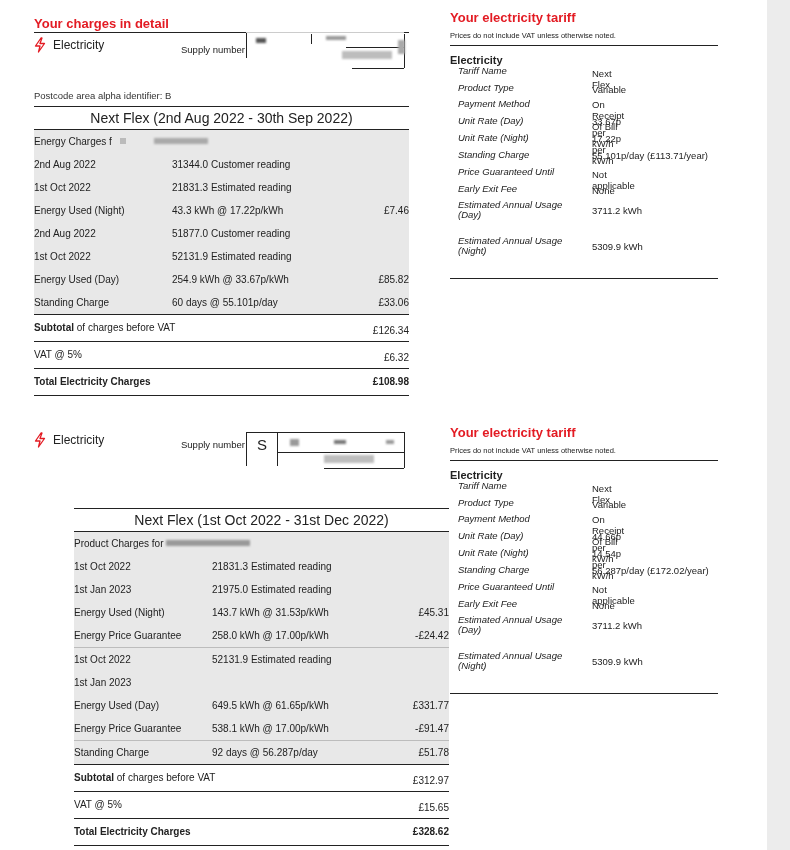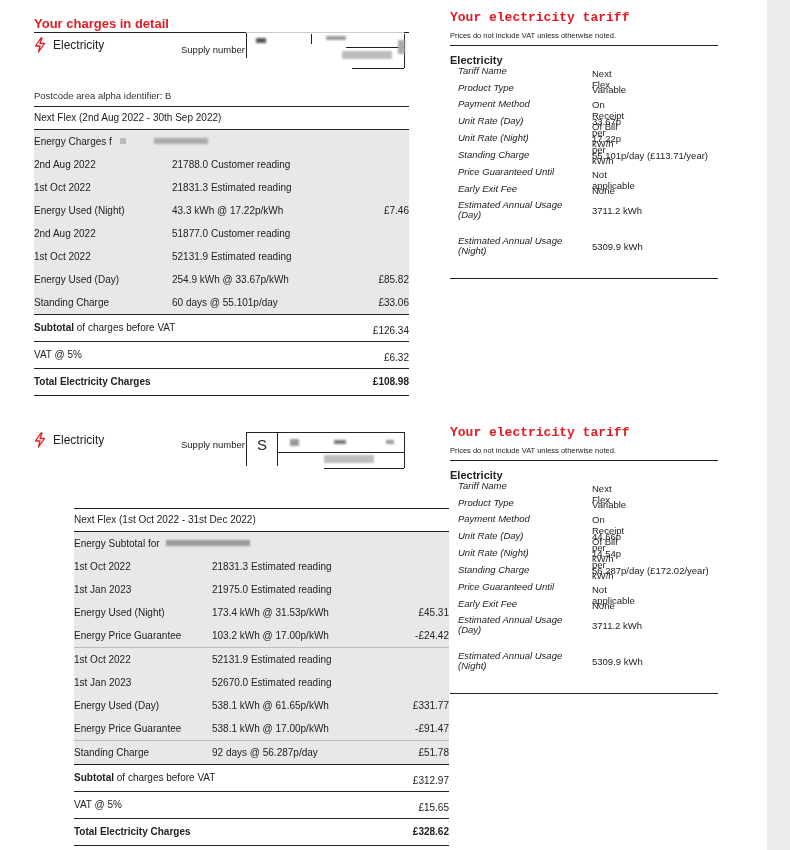--- a/index.html
+++ b/index.html
@@ -25,29 +25,29 @@
 
   .pc-line { position: absolute; left: 0; font-size: 9.5px; color: #333; }
   .tbl { position: absolute; left: 0; width: 375px; }
   .row { position: relative; height: 23px; font-size: 10px; line-height: 23px; }
   .row.grey { background: #e8e8e8; }
   .row .c1 { position: absolute; left: 0; }
   .row .c2 { position: absolute; left: 138px; }
   .row .c3 { position: absolute; right: 0; }
   .row.topthin { border-top: 1px solid #bcbcbc; }
   .row.bottomb { border-bottom: 1.5px solid #222; }
-  .period-row { height: 22px; line-height: 22px; font-size: 10px; border-top: 1.5px solid #222; border-bottom: 1.5px solid #222; }
+  .period-row { height: 22px; line-height: 22px; font-size: 14px; border-top: 1.5px solid #222; border-bottom: 1.5px solid #222; text-align: center; }
   .sum-row { position: relative; height: 26px; font-size: 10px; line-height: 26px; border-bottom: 1.5px solid #222; }
   .sum-row .lab { position: absolute; left: 0; }
   .sum-row .val { position: absolute; right: 0; top: 3px; }
   .sum-row.total { font-weight: bold; }
 
   
   .tariff { position: absolute; left: 450px; width: 268px; }
-  .tariff .title { margin: 0; font-family: Liberation Mono, monospace; }
+  .tariff .title { margin: 0; }
   .tariff .note { font-size: 7.5px; margin-top: 6px; padding-bottom: 5px; border-bottom: 1.5px solid #222; }
   .tariff .sub { font-weight: bold; font-size: 11px; margin-top: 8px; }
   .trow { position: relative; font-size: 9.5px; }
   .trow .tl { position: absolute; left: 8px; width: 130px; line-height: 10px; font-style: italic; }
   .trow .tv { position: absolute; left: 142px; }
   .tariff .endrule { position: absolute; left: 0; width: 268px; border-top: 1.5px solid #222; }
 </style>
 </head>
 <body>
 
@@ -81,21 +81,21 @@
 
   <div class="tbl" style="top:94px;">
     <div class="period-row">Next Flex (2nd Aug 2022 - 30th Sep 2022)</div>
     <div class="row grey">
       <span class="c1">Energy Charges f</span>
       <span style="position:absolute;left:86px;top:8px;width:6px;height:6px;background:#bbb;filter:blur(0.6px);"></span>
       <span style="position:absolute;left:120px;top:8px;width:54px;height:6px;background:#aaa;filter:blur(0.8px);"></span>
     </div>
     <div class="row grey">
         <span class="c1">2nd Aug 2022</span>
-        <span class="c2">21788.0 Customer reading</span>
+        <span class="c2">31344.0 Customer reading</span>
         <span class="c3"></span>
       </div>
     <div class="row grey">
         <span class="c1">1st Oct 2022</span>
         <span class="c2">21831.3 Estimated reading</span>
         <span class="c3"></span>
       </div>
     <div class="row grey">
         <span class="c1">Energy Used (Night)</span>
         <span class="c2">43.3 kWh @ 17.22p/kWh</span>
@@ -155,56 +155,55 @@
       <div class="blur" style="left:44px;top:7px;width:9px;height:7px;background:#999;"></div>
       <div class="blur" style="left:88px;top:8px;width:12px;height:4px;background:#777;"></div>
       <div class="blur" style="left:140px;top:8px;width:8px;height:4px;background:#999;"></div>
       <div class="blur" style="left:78px;top:23px;width:50px;height:8px;"></div>
     </div>
   </div>
 
   <div class="tbl" style="top:80px;padding-left:40px;">
     <div class="period-row">Next Flex (1st Oct 2022 - 31st Dec 2022)</div>
     <div class="row grey">
-      <span class="c1">Energy Subtotal for</span>
+      <span class="c1">Product Charges for</span>
       <span style="position:absolute;left:92px;top:8px;width:84px;height:6px;background:#999;filter:blur(0.8px);"></span>
     </div>
     <div class="row grey">
         <span class="c1">1st Oct 2022</span>
         <span class="c2">21831.3 Estimated reading</span>
         <span class="c3"></span>
       </div>
     <div class="row grey">
         <span class="c1">1st Jan 2023</span>
         <span class="c2">21975.0 Estimated reading</span>
         <span class="c3"></span>
       </div>
     <div class="row grey">
         <span class="c1">Energy Used (Night)</span>
-        <span class="c2">173.4 kWh @ 31.53p/kWh</span>
+        <span class="c2">143.7 kWh @ 31.53p/kWh</span>
         <span class="c3">£45.31</span>
       </div>
     <div class="row grey">
         <span class="c1">Energy Price Guarantee</span>
-        <span class="c2">103.2 kWh @ 17.00p/kWh</span>
+        <span class="c2">258.0 kWh @ 17.00p/kWh</span>
         <span class="c3">-£24.42</span>
       </div>
     <div class="row grey topthin">
         <span class="c1">1st Oct 2022</span>
         <span class="c2">52131.9 Estimated reading</span>
         <span class="c3"></span>
       </div>
     <div class="row grey">
         <span class="c1">1st Jan 2023</span>
-        <span class="c2">52670.0 Estimated reading</span>
         <span class="c3"></span>
       </div>
     <div class="row grey">
         <span class="c1">Energy Used (Day)</span>
-        <span class="c2">538.1 kWh @ 61.65p/kWh</span>
+        <span class="c2">649.5 kWh @ 61.65p/kWh</span>
         <span class="c3">£331.77</span>
       </div>
     <div class="row grey">
         <span class="c1">Energy Price Guarantee</span>
         <span class="c2">538.1 kWh @ 17.00p/kWh</span>
         <span class="c3">-£91.47</span>
       </div>
     <div class="row grey topthin bottomb">
         <span class="c1">Standing Charge</span>
         <span class="c2">92 days @ 56.287p/day</span>

